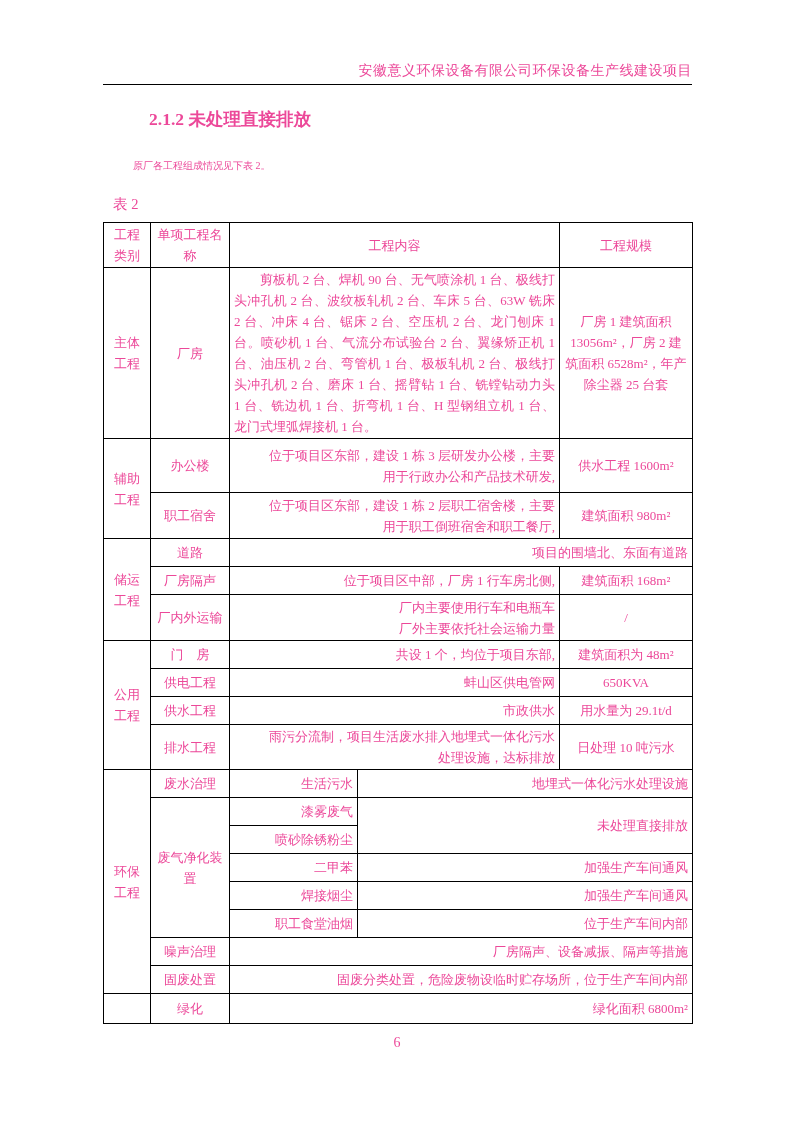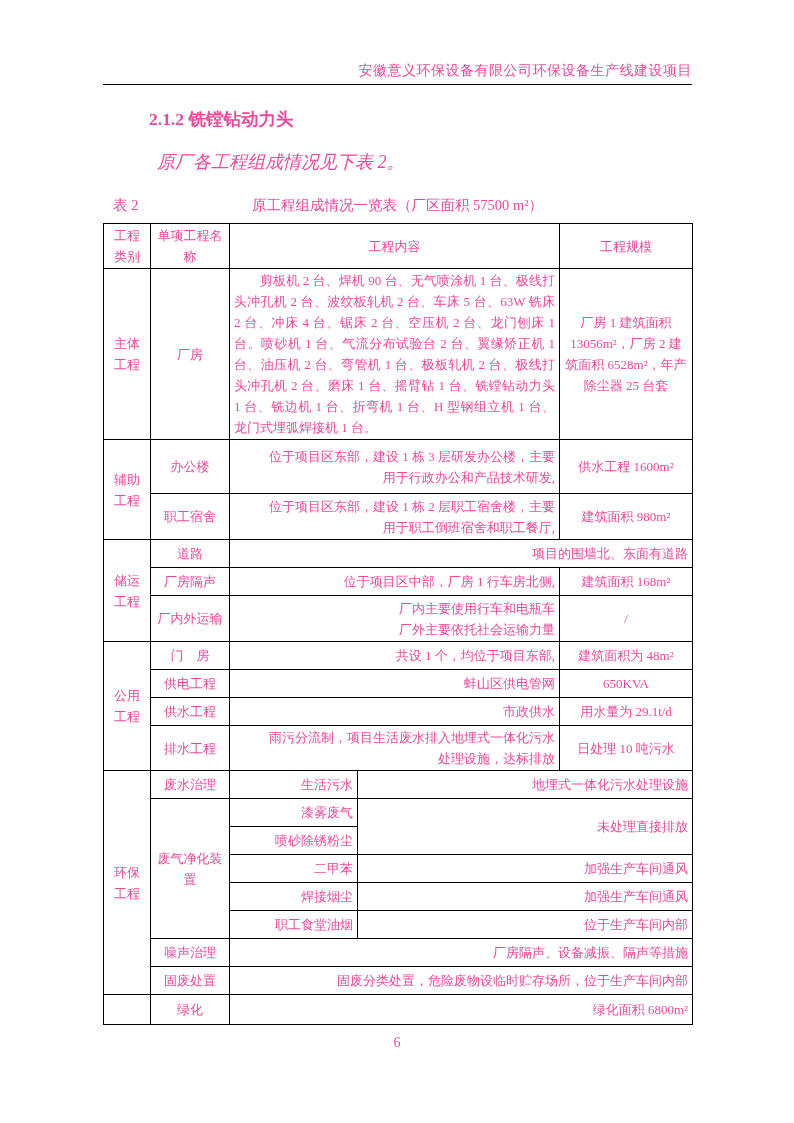--- a/index.html
+++ b/index.html
@@ -19,24 +19,23 @@
     letter-spacing:0.5px;
     border-bottom:1.6px solid #000;
     padding-bottom:4px;
   }
   .section-heading{
     margin:22px 0 0 46px;
     font-size:17.5px;
     font-weight:bold;
   }
   .intro{
-    margin:19px 0 0 0;
-    font-size:18px;
+    margin:28px 0 0 0;
+    font-size:10px;
     text-indent:3em;
-    font-style:italic;
   }
   .table-caption{
     position:relative;
     margin-top:22px;
     height:22px;
     font-size:14.5px;
   }
   .table-caption .cap-label{position:absolute;left:10px;top:0;}
   .table-caption .cap-title{display:block;text-align:center;}
   table.main-table{
@@ -74,27 +73,26 @@
 </head>
 <body>
 
 <div class="page">
   <div class="content">
 
     <div class="doc-header">
       <span>安徽意义环保设备有限公司环保设备生产线建设项目</span>
     </div>
 
-    <div class="section-heading">2.1.2 铣镗钻动力头</div>
+    <div class="section-heading">2.1.2 未处理直接排放</div>
 
     <p class="intro">原厂各工程组成情况见下表 2。</p>
 
     <div class="table-caption">
       <span class="cap-label">表 2</span>
-      <span class="cap-title">原工程组成情况一览表（厂区面积 57500 m²）</span>
     </div>
 
     <table class="main-table">
       <colgroup>
         <col style="width:47px">
         <col style="width:79px">
         <col style="width:128px">
         <col style="width:202px">
         <col style="width:133px">
       </colgroup>

